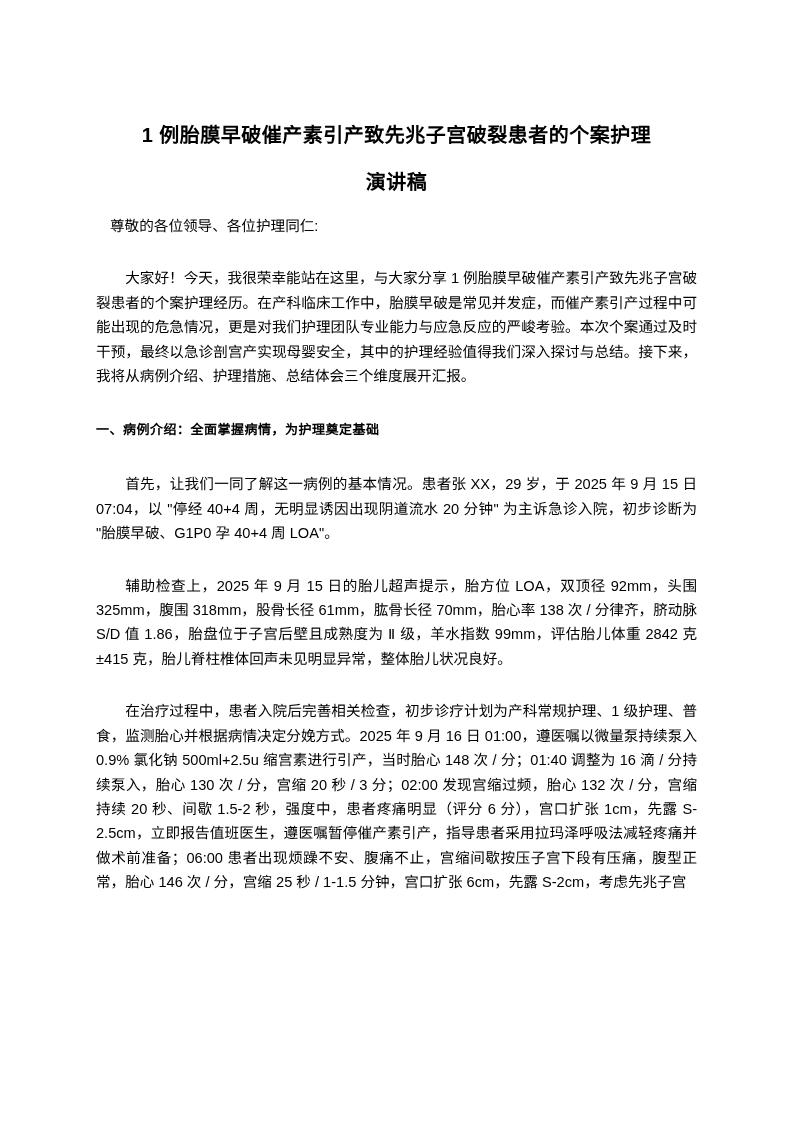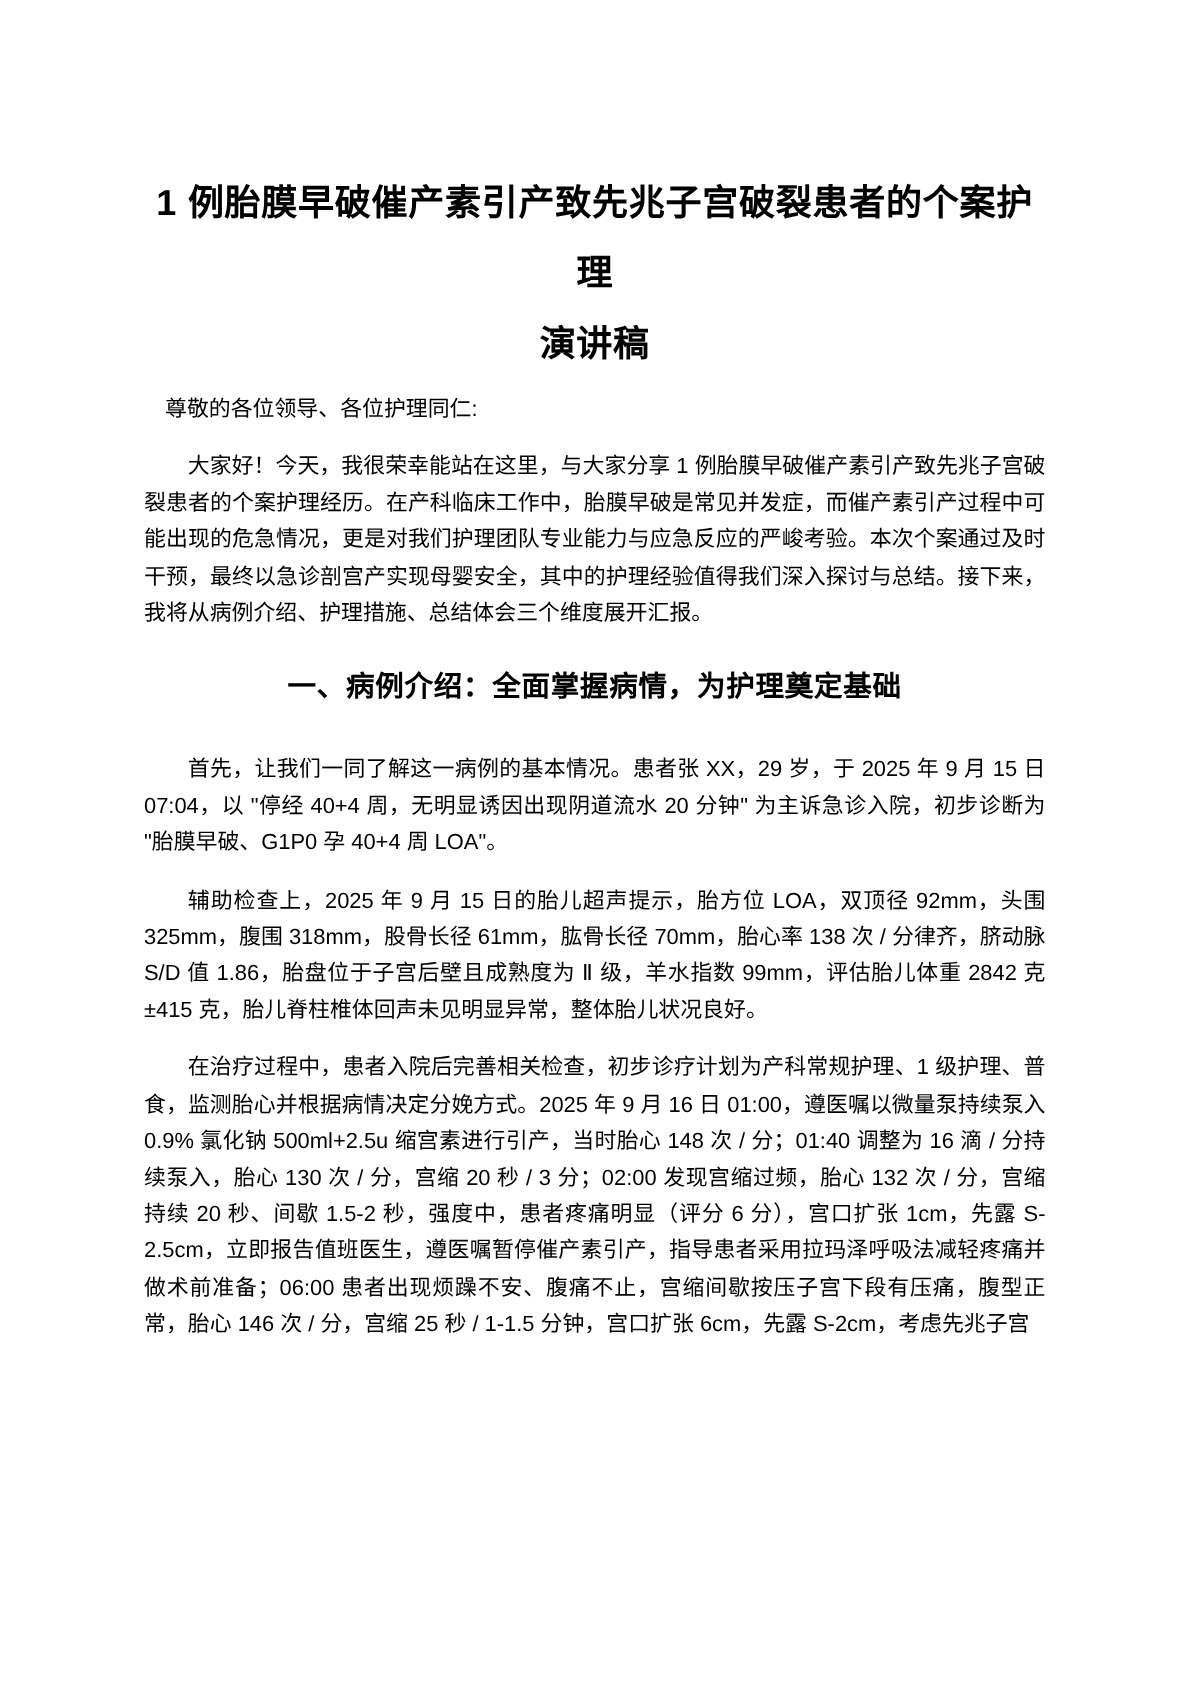--- a/index.html
+++ b/index.html
@@ -17,43 +17,43 @@
     padding: 112px 96px 0 96px;
     color: #000000;
     font-family: "Liberation Sans", "DejaVu Sans", sans-serif;
     font-size: 14.6px;
     line-height: 24.4px;
     text-align: justify;
     overflow: hidden;
   }
   .doc-title {
     margin: 0 0 8px 0;
-    font-size: 24px;
+    font-size: 20px;
     font-weight: 700;
     line-height: 47px;
     text-align: center;
     letter-spacing: 0.5px;
   }
   .doc-title .title-line {
     display: block;
   }
   .salutation {
     margin: 0 0 8px 14px;
     text-indent: 0;
   }
   .body-para {
-    margin: 14px 0;
+    margin: 28px 0;
     text-indent: 2em;
   }
   .section-heading {
     margin: 24px 0 28px 0;
-    font-size: 19px;
+    font-size: 13px;
     font-weight: 700;
     line-height: 28px;
-    text-align: center;
+    text-align: left;
     letter-spacing: 0.5px;
   }
 </style>
 </head>
 <body>
 
 <div class="page">
 
   <h1 class="doc-title">
     <span class="title-line">1 例胎膜早破催产素引产致先兆子宫破裂患者的个案护理</span>

